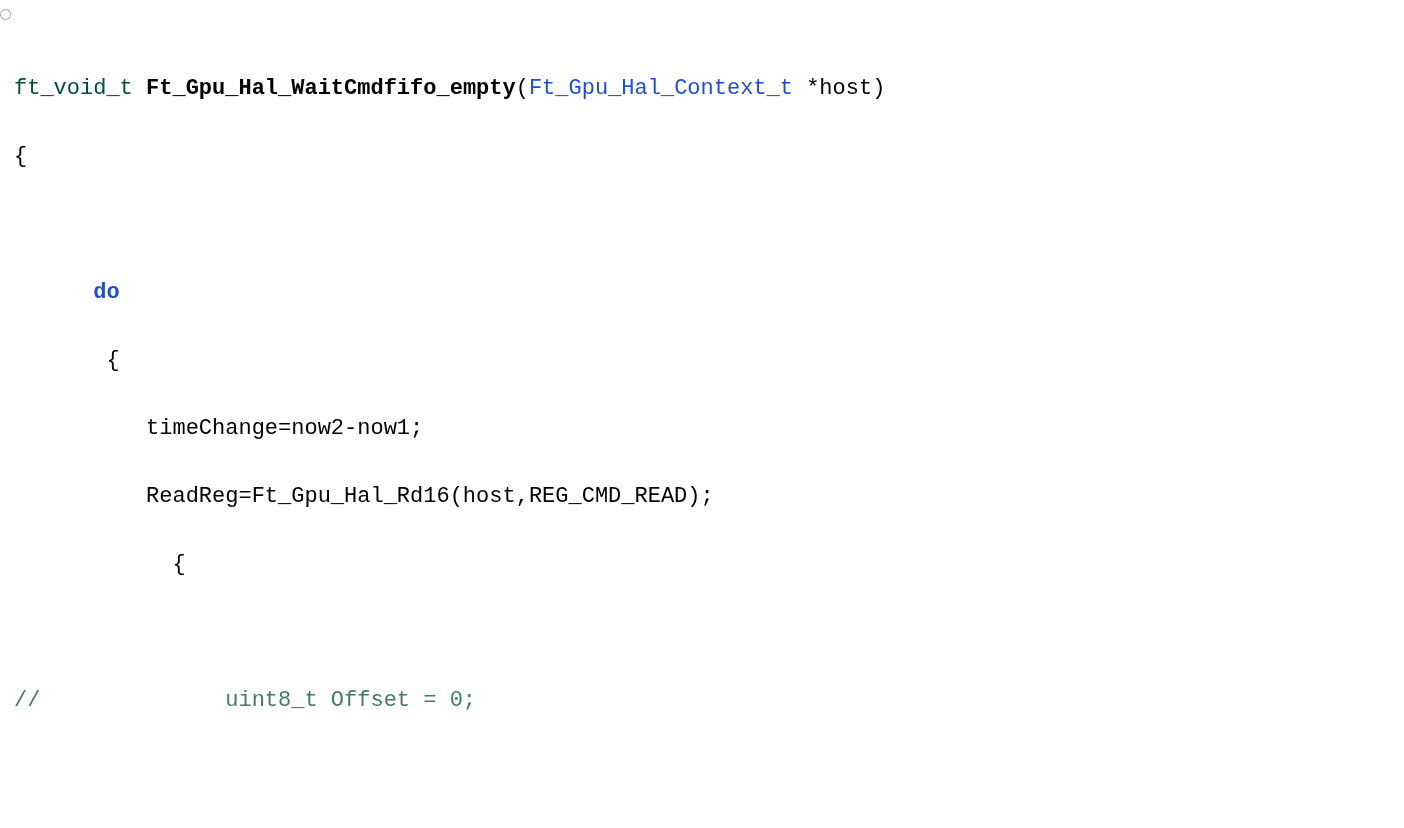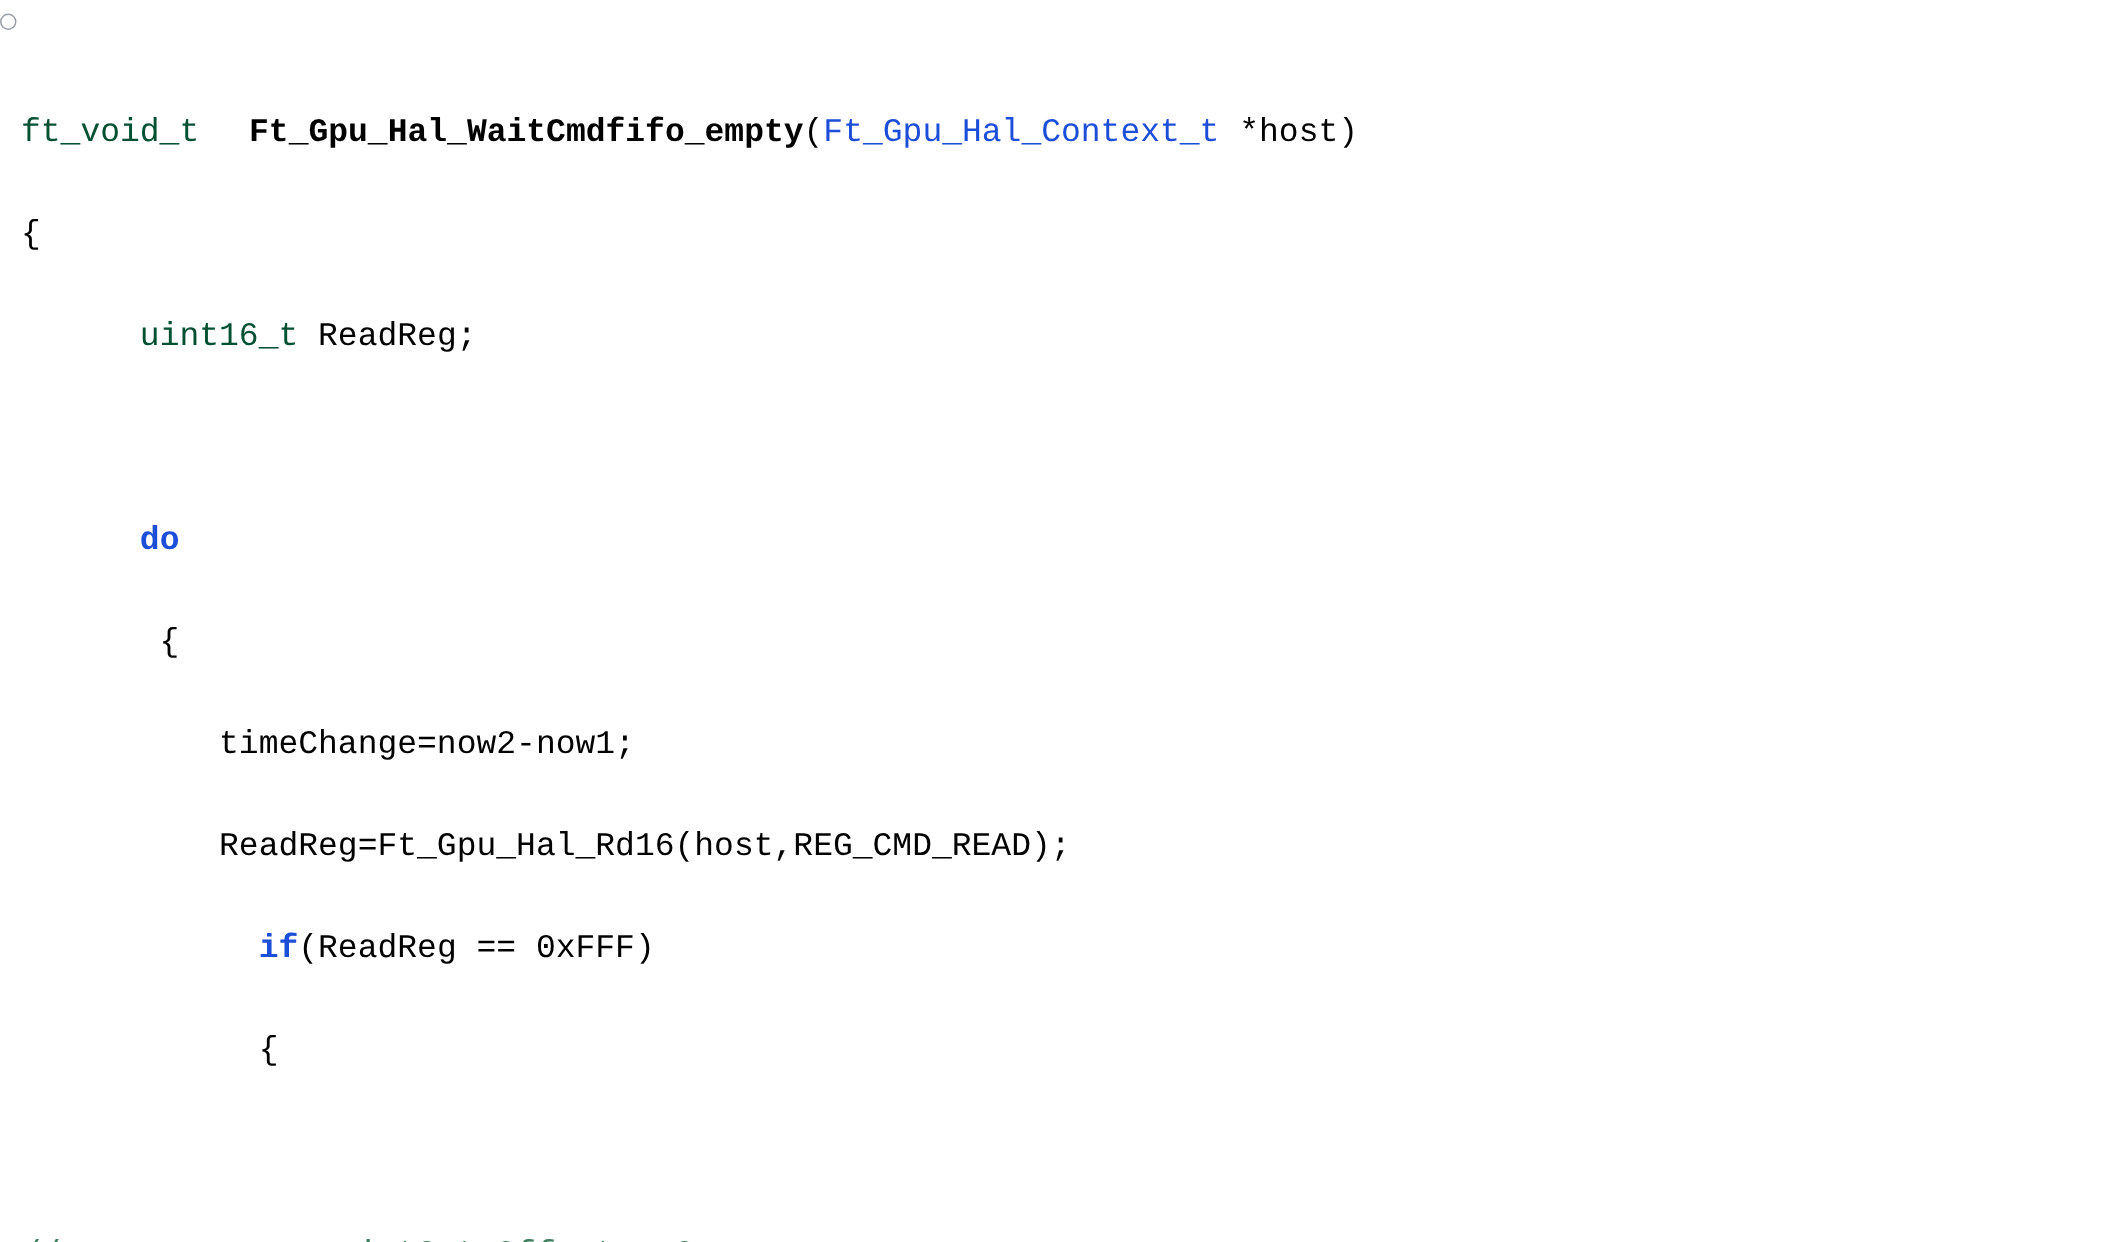--- a/index.html
+++ b/index.html
@@ -30,38 +30,36 @@
     border: 1px solid #9aa0a6;
     background: #fff;
     box-sizing: border-box;
   }
   .line {
     display: block;
     min-height: 34px;
   }
   .kw   { color: #1d4ed8; font-weight: bold; }   
   .type { color: #005032; margin-top: 37px; }                       
-  .fname{ font-weight: bold; color: #000000; margin-left: 20px; }
+  .fname{ font-weight: bold; color: #000000; }
   .ptype{ color: #1d4ed8; }
   .cmt  { color: #3f7f5f; }
 </style>
 </head>
 <body>
 
 <div class="editor">
 <span class="marker"></span>
 <span class="line"><span class="type">ft_void_t</span><span> </span><span class="fname">Ft_Gpu_Hal_WaitCmdfifo_empty</span><span>(</span><span class="ptype">Ft_Gpu_Hal_Context_t</span><span> *host)</span></span>
 <span class="line">{</span>
-<span class="line"><span>      </span><span class="type">uint16_t</span><span> ReadReg;</span></span>
 <span class="line"></span>
 <span class="line"><span>      </span><span class="kw">do</span></span>
 <span class="line">       {</span>
 <span class="line">          timeChange=now2-now1;</span>
 <span class="line">          ReadReg=Ft_Gpu_Hal_Rd16(host,REG_CMD_READ);</span>
-<span class="line"><span>            </span><span class="kw">if</span><span>(ReadReg == 0xFFF)</span></span>
 <span class="line">            {</span>
 <span class="line"></span>
 <span class="line"><span class="cmt">//              </span><span class="cmt">uint8_t Offset = 0;</span></span>
 
 
 
 
 
 
 

